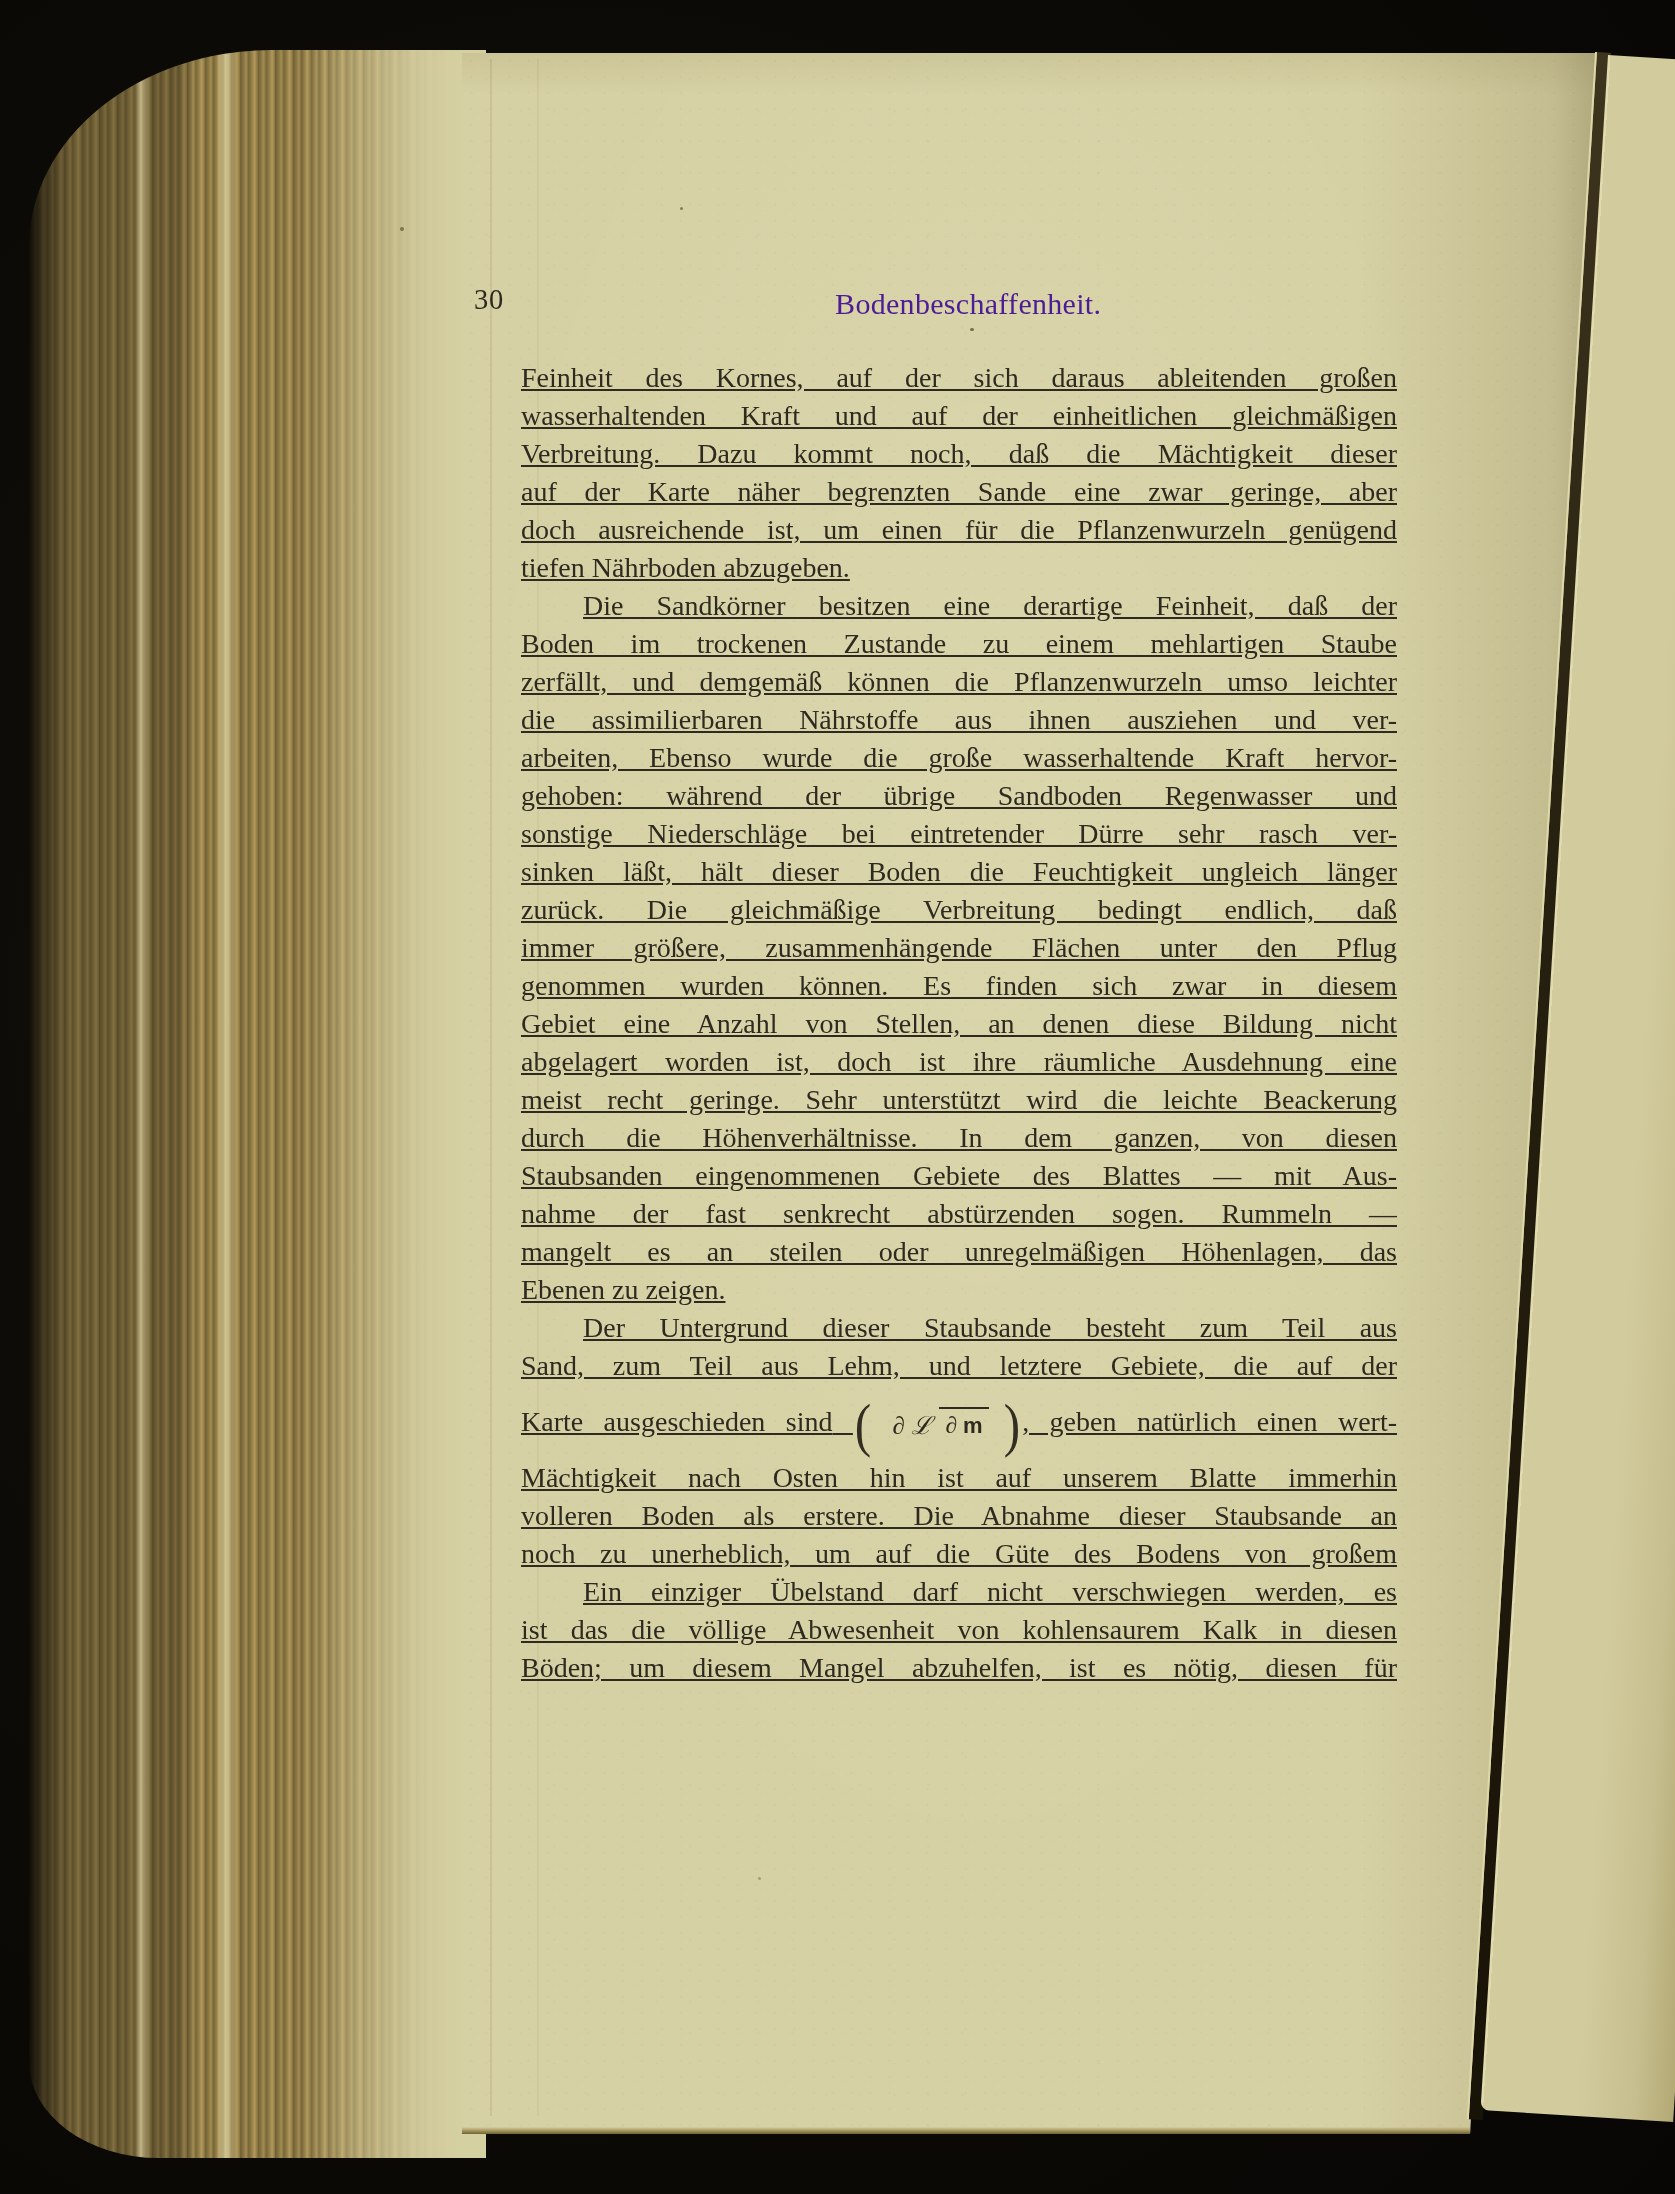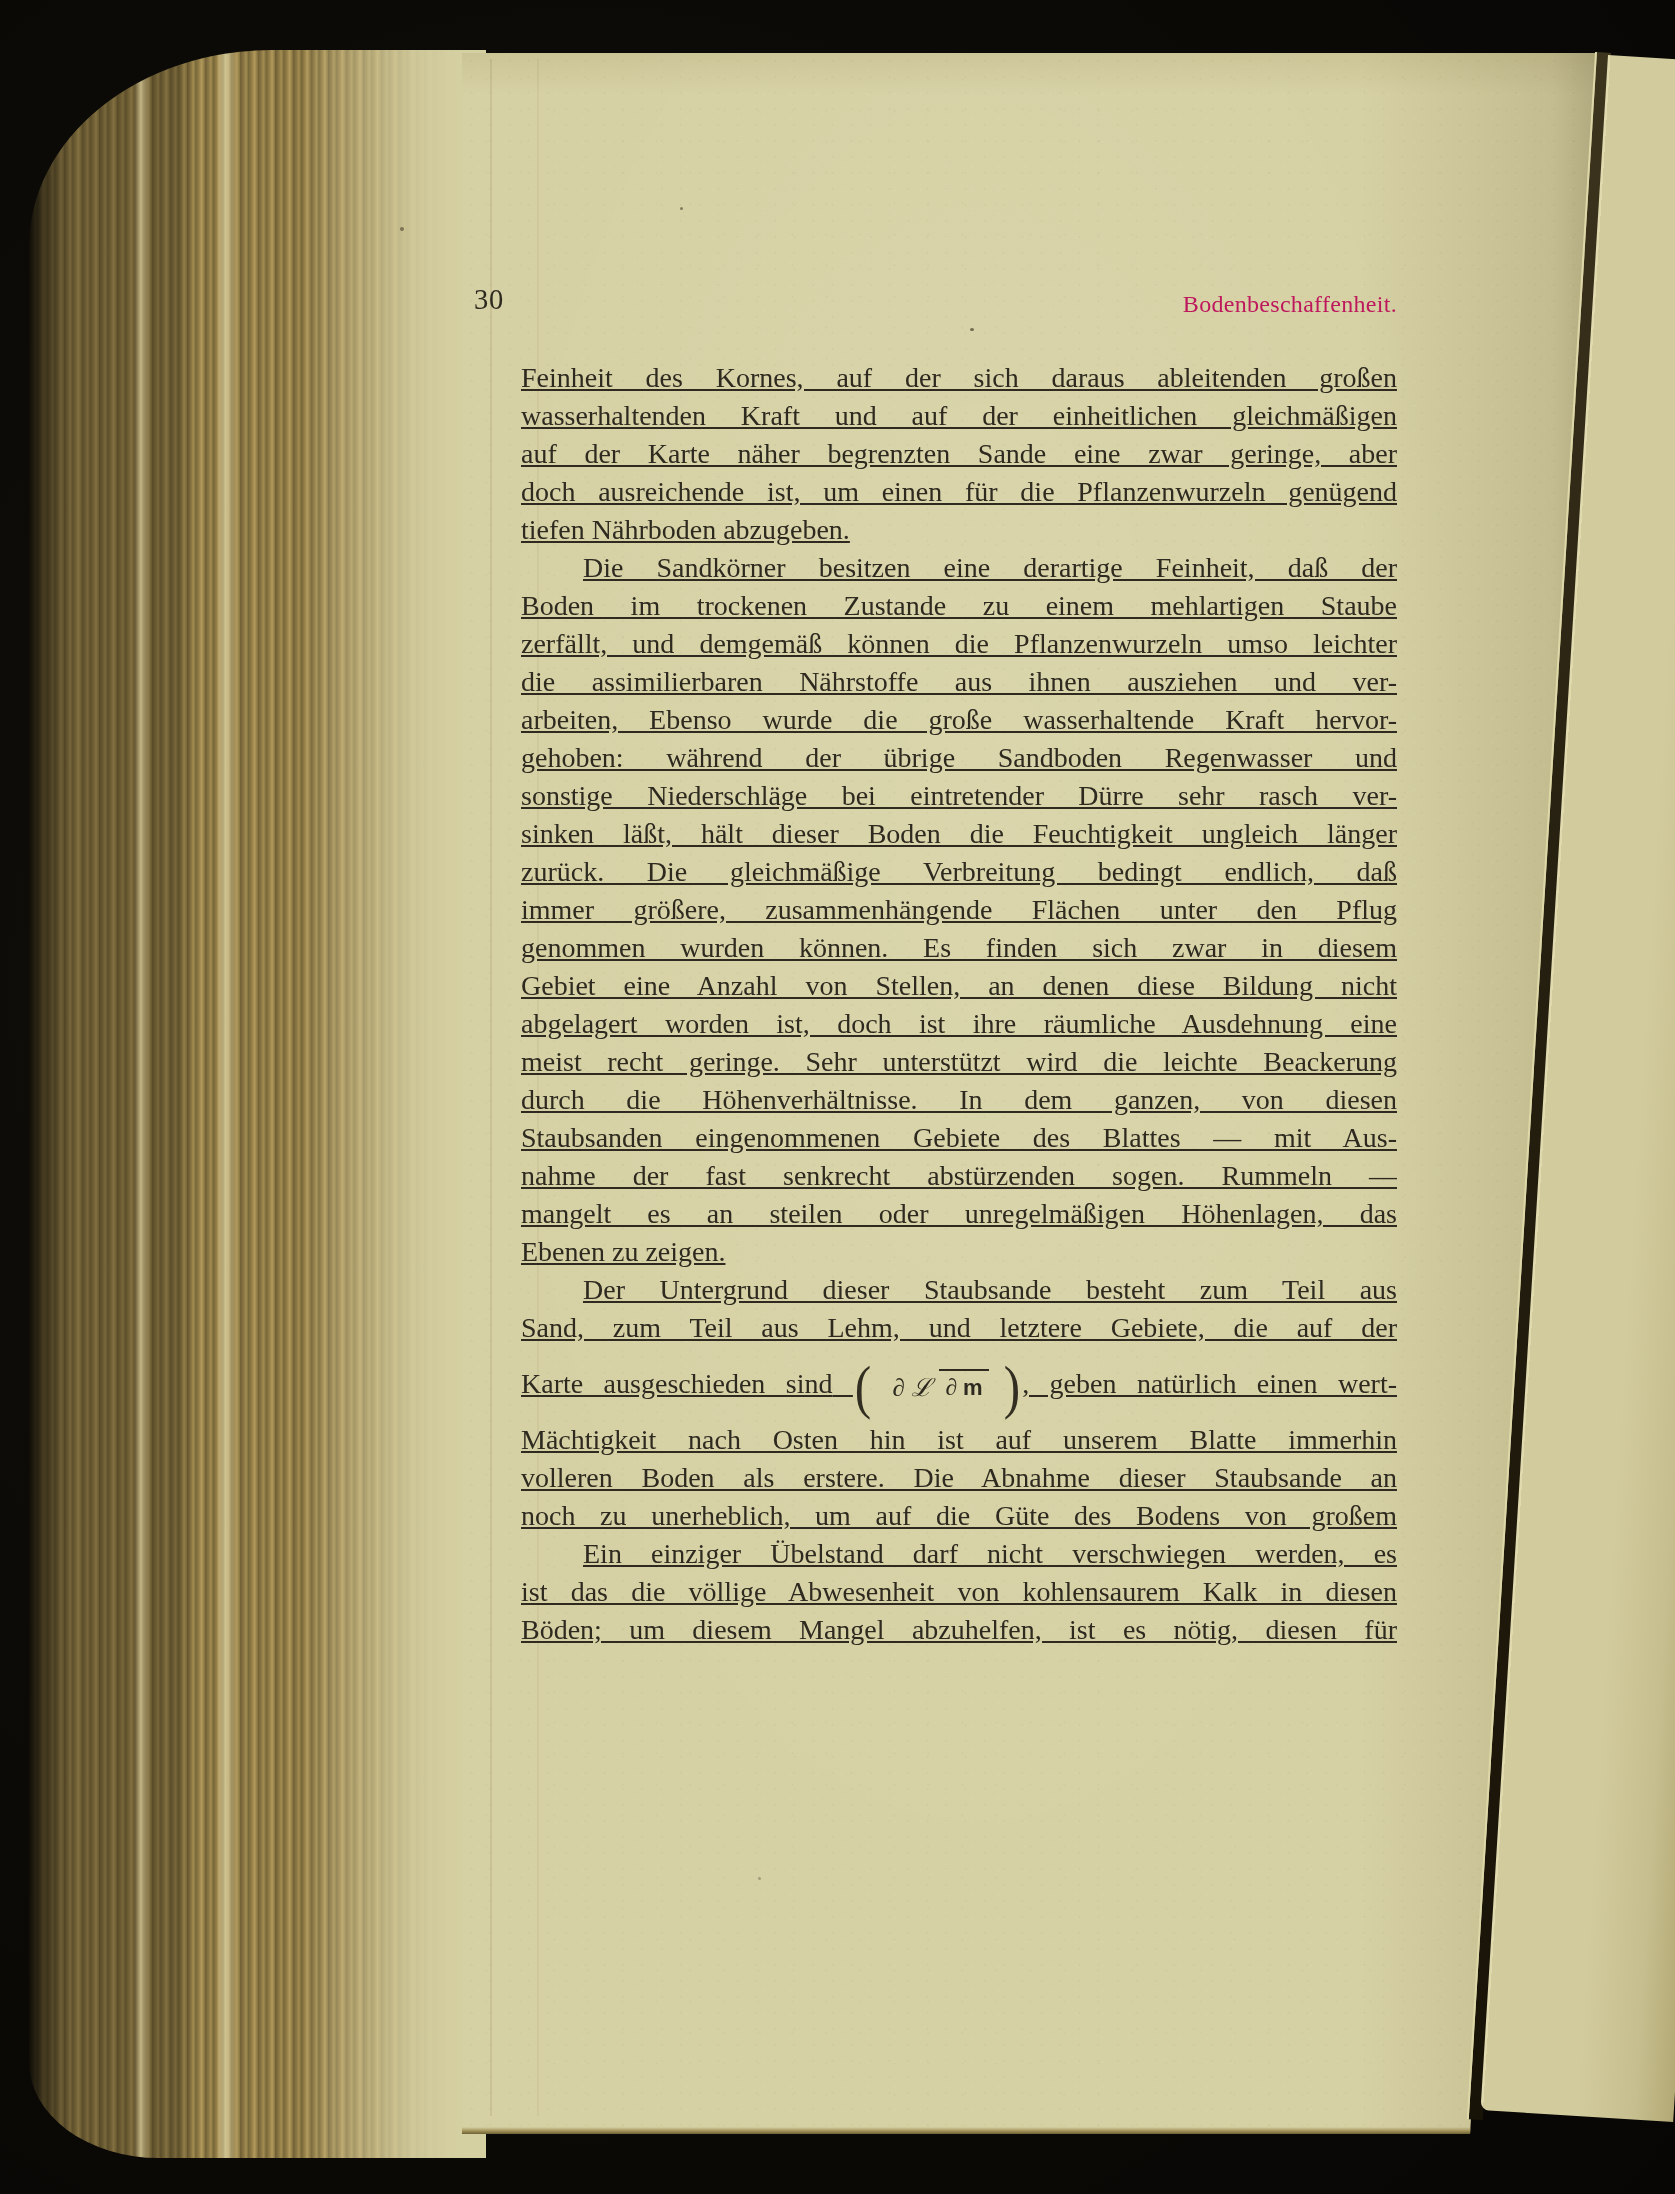--- a/index.html
+++ b/index.html
@@ -69,22 +69,22 @@
   .speck.s2{left:680px;top:207px;width:3.4px;height:3.4px;}
   .speck.s3{left:970px;top:328px;width:4.2px;height:3.4px;background:rgba(45,40,22,.6);}
   .speck.s4{left:1237px;top:871px;width:3.4px;height:3.4px;background:rgba(45,40,22,.35);}
   .speck.s5{left:758px;top:1877px;width:3.4px;height:3.4px;background:rgba(45,40,22,.3);}
   
   .page-number{
     position:absolute;left:474px;top:283px;font-size:28.5px;line-height:34px;
     letter-spacing:0.8px;
   }
   .running-header{
-    position:absolute;left:521px;top:289px;width:876px;text-align:right;
-    text-indent:18.4px;font-size:24px;line-height:30px;letter-spacing:0.3px;color:#be185d;
+    position:absolute;left:521px;top:289px;width:876px;text-align:center;
+    text-indent:18.4px;font-size:30px;line-height:30px;letter-spacing:0.3px;color:#4c1d95;
   }
   .body-text{position:absolute;left:521px;top:359px;width:876px;text-decoration:underline;}
   .line{
     height:38px;line-height:38px;font-size:28px;
     text-align:justify;text-align-last:justify;overflow:hidden;
   }
   .line.last{text-align-last:left;}
   .indent-first .line:first-child{text-indent:62px;}
   
   .formula-line{
@@ -129,20 +129,21 @@
 <div class="speck s5"></div>
 
 <div class="page-number">30</div>
 <div class="running-header">Bodenbeschaffenheit.</div>
 
 <div class="body-text">
 
   <div class="para">
       <div class="line">Feinheit des Kornes, auf der sich daraus ableitenden großen</div>
       <div class="line">wasserhaltenden Kraft und auf der einheitlichen gleichmäßigen</div>
+      <div class="line">Verbreitung. Dazu kommt noch, daß die Mächtigkeit dieser</div>
       <div class="line">auf der Karte näher begrenzten Sande eine zwar geringe, aber</div>
       <div class="line">doch ausreichende ist, um einen für die Pflanzenwurzeln genügend</div>
     </div>
   <div class="line last">tiefen Nährboden abzugeben.</div>
 
   <div class="para indent-first">
       <div class="line">Die Sandkörner besitzen eine derartige Feinheit, daß der</div>
       <div class="line">Boden im trockenen Zustande zu einem mehlartigen Staube</div>
       <div class="line">zerfällt, und demgemäß können die Pflanzenwurzeln umso leichter</div>
       <div class="line">die assimilierbaren Nährstoffe aus ihnen ausziehen und ver-</div>

